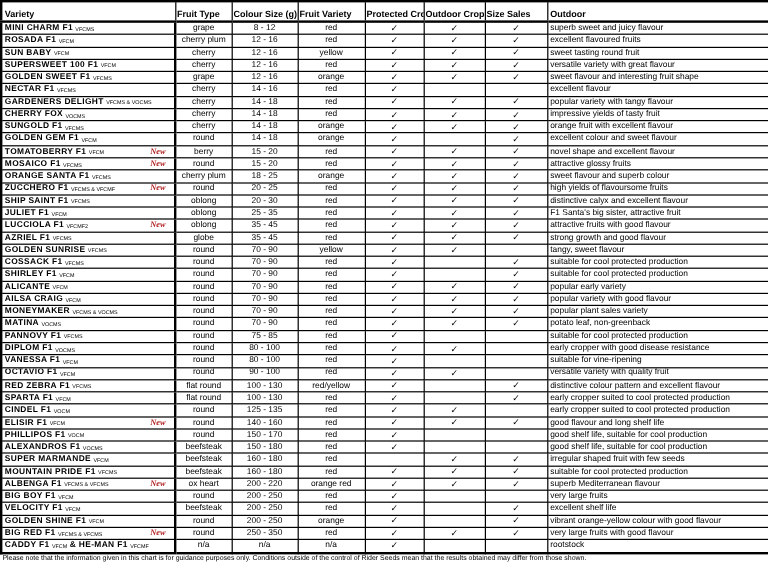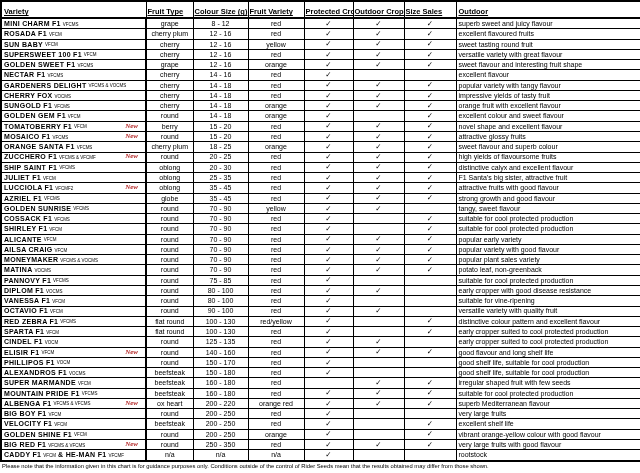--- a/index.html
+++ b/index.html
@@ -2,21 +2,21 @@
 <html><head>
 <meta charset="utf-8">
 <style>
   html,body{margin:0;padding:0;background:#ffffff;}
   body{width:640px;height:473px;position:relative;font-family:"Liberation Sans",sans-serif;color:#000;}
   table{border-collapse:collapse;table-layout:fixed;width:640px;height:462px;position:absolute;top:0;left:0;}
   td,th{border:1px solid #000;padding:0;overflow:hidden;white-space:nowrap;line-height:1.05;}
   table{border:2px solid #000;}
   thead th{font-size:7.5px;font-weight:bold;vertical-align:bottom;text-align:left;padding:1px 1px;}
   thead th.left{text-align:left;padding-left:2px;}
-  thead tr{height:17px;text-decoration:underline;}
+  thead tr{height:17px;}
   thead th{border-bottom:2px solid #000;}
   td.variety{border-right:2px solid #000;}
   tbody td{font-size:7px;vertical-align:middle;}
   td.variety{text-align:left;}
   .vwrap{display:flex;align-items:flex-end;padding-left:2px;padding-right:7px;}
   .vname{font-size:7px;font-weight:bold;letter-spacing:0.3px;}
   .vcode{font-size:4.5px;margin-left:2px;letter-spacing:0;}
   .vnew{margin-left:auto;color:#b22222;font-style:italic;font-weight:bold;font-size:7px;font-family:"Liberation Serif",serif;}
   td.c{text-align:center;}
   td.comment{text-align:left;padding-left:2px;font-size:7px;}

